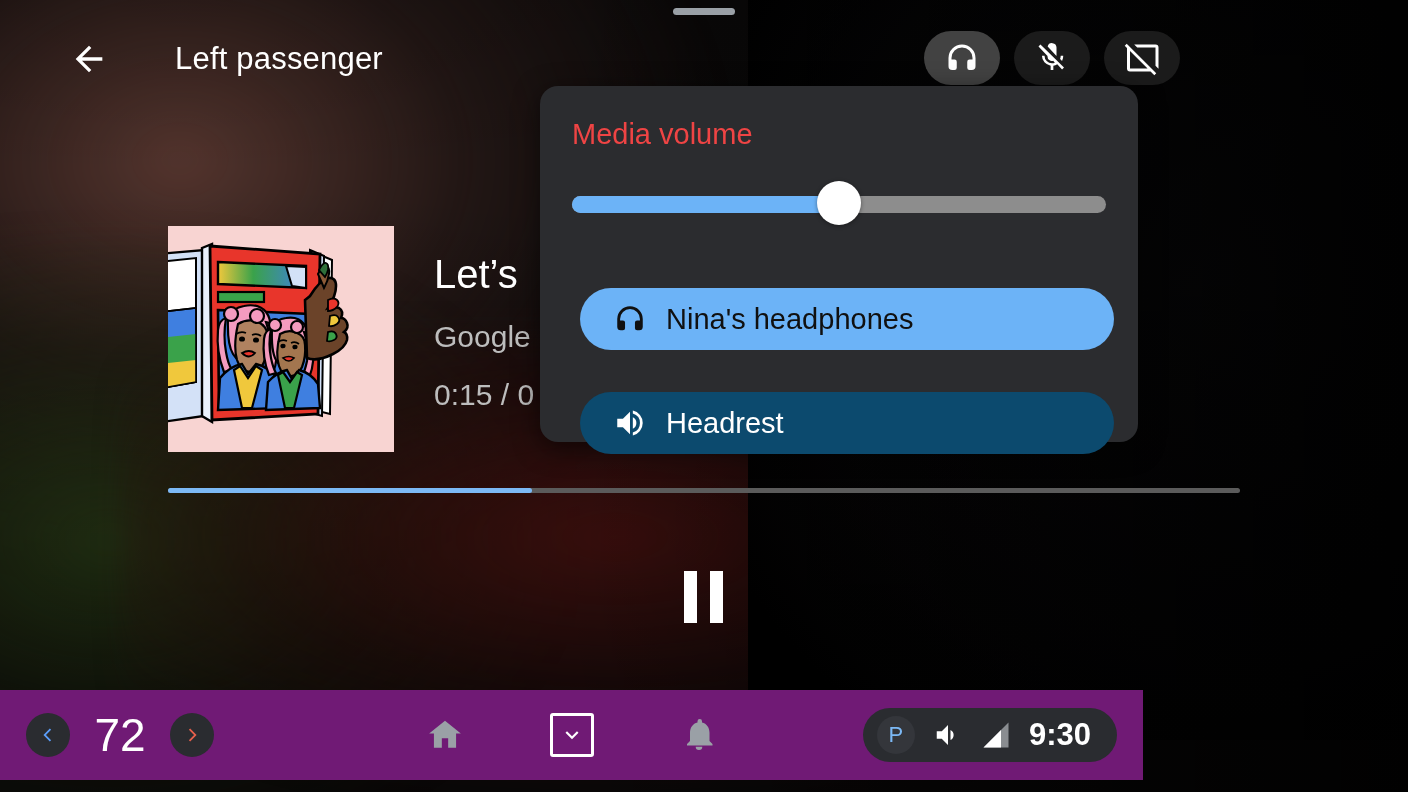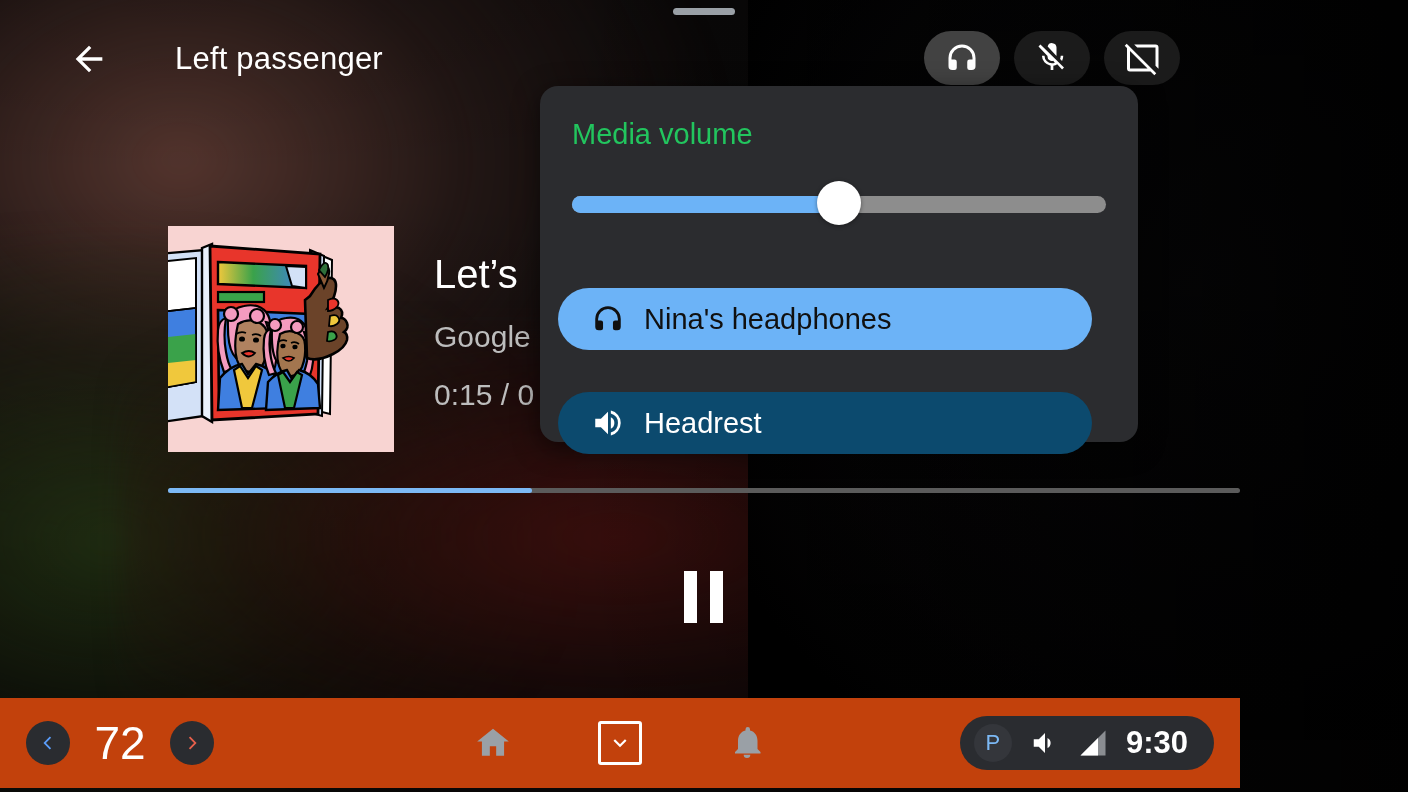--- a/index.html
+++ b/index.html
@@ -131,62 +131,62 @@
   }
 
   
   .volume-popup {
     position:absolute; left:540px; top:86px; width:598px; height:356px;
     background:#2b2c2f; border-radius:18px;
     box-shadow:0 6px 26px rgba(0,0,0,0.55);
   }
   .popup-title {
     position:absolute; left:32px; top:30px;
-    font-size:29px; color:#22c55e; font-weight:400; line-height:36px;
+    font-size:29px; color:#ef4444; font-weight:400; line-height:36px;
   }
   .slider-row {
     position:absolute; left:32px; top:96px; width:534px; height:44px;
     cursor:pointer;
   }
   .slider-track {
     position:absolute; left:0; top:14px; width:534px; height:17px;
     border-radius:9px; background:#8d8d8d;
   }
   .slider-fill {
     position:absolute; left:0; top:14px; height:17px;
     border-radius:9px; background:#6cb3f7;
   }
   .slider-thumb {
     position:absolute; top:-1px; width:44px; height:44px;
     border-radius:50%; background:#fff; transform:translateX(-50%);
     box-shadow:0 1px 4px rgba(0,0,0,0.4);
   }
 
   .device-item {
-    position:absolute; left:18px; width:534px; height:62px;
+    position:absolute; left:40px; width:534px; height:62px;
     border-radius:31px;
     display:flex; align-items:center;
     cursor:pointer;
   }
   .device-item.selected { background:#6cb3f7; }
   .device-item.unselected { background:#0c4a6e; }
   .device-icon {
     width:44px; margin-left:28px;
     display:flex; align-items:center; justify-content:center;
   }
   .device-label {
     margin-left:14px; font-size:29px; font-weight:400; line-height:36px;
   }
   .device-item.selected .device-label { color:#101010; }
   .device-item.unselected .device-label { color:#ffffff; }
 
   
   .sys-bar {
-    position:absolute; left:0; bottom:4px; width:1240px; height:90px;
-    background:#c2410c;
+    position:absolute; left:0; bottom:12px; width:1143px; height:90px;
+    background:#701a75;
   }
   .temp-group {
     position:absolute; left:26px; top:18px;
     display:flex; align-items:center; gap:0px;
   }
   .temp-btn {
     width:44px; height:44px; border-radius:50%;
     background:#2a2c30;
     display:flex; align-items:center; justify-content:center;
     cursor:pointer;

